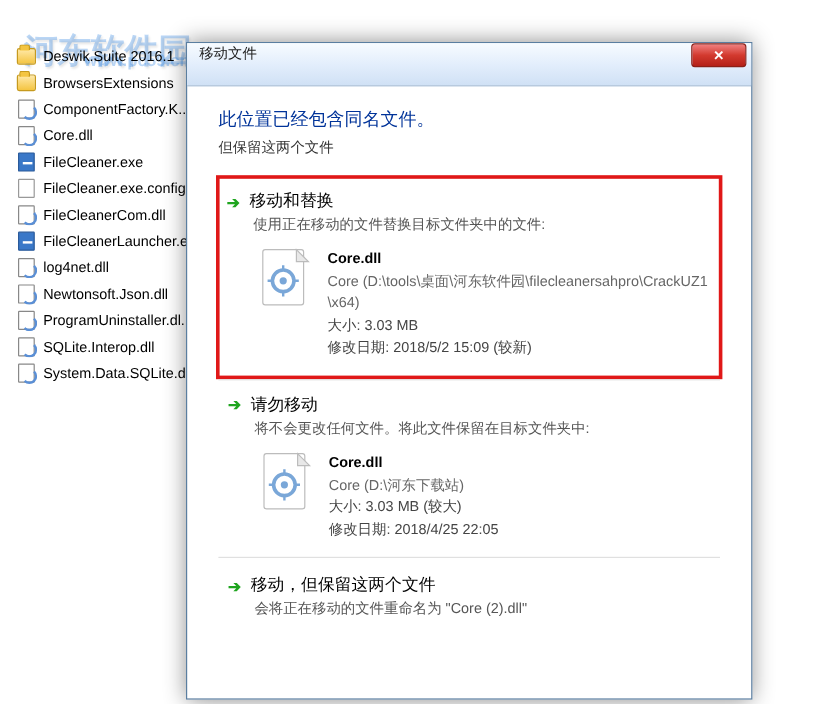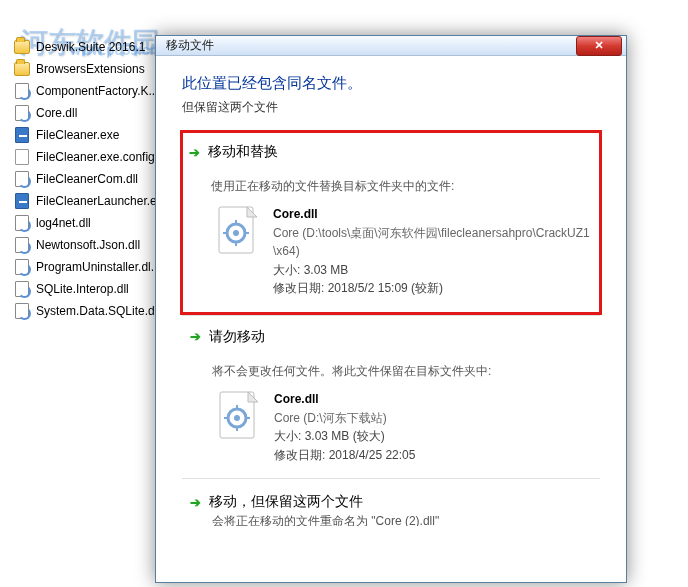--- a/index.html
+++ b/index.html
@@ -11,35 +11,35 @@
 .file-list { position: absolute; top: 36px; left: 8px; width: 220px; }
 .file-row { display: flex; align-items: center; height: 22px; padding-left: 6px; gap: 6px; color: #000; cursor: default; }
 .file-row .icon { width: 16px; height: 16px; display:flex; align-items:center; justify-content:center; }
 .file-row .label { font-size: 12px; white-space: nowrap; overflow: hidden; text-overflow: ellipsis; max-width: 180px; }
 
 .watermark { position:absolute; top:24px; left:20px; font-size:28px; font-weight:bold; color:rgba(60,140,230,0.35); text-shadow:1px 1px 2px rgba(0,0,0,0.1); pointer-events:none;}
 .watermark2 { position:absolute; top:42px; left:70px; font-size:14px; font-weight:bold; color:rgba(60,140,230,0.35); pointer-events:none;}
 
 
 .dialog { position: absolute; top: 35px; left: 155px; width: 472px; height: 548px; border: 1px solid #5a7ea0; background: #fff; box-shadow: 0 0 18px rgba(0,0,0,0.45); }
-.titlebar { height: 20px; background: linear-gradient(to bottom, #f7fbff, #e3eefc, #d0e1f5); display: flex; align-items: center; padding-left: 10px; border-bottom: 1px solid #a8bfd6; }
+.titlebar { height: 36px; background: linear-gradient(to bottom, #f7fbff, #e3eefc, #d0e1f5); display: flex; align-items: flex-start; padding-left: 10px; border-bottom: 1px solid #a8bfd6; }
 .titlebar .ttext { font-size: 12px; color: #1a1a1a; }
 .titlebar .closebtn { margin-left: auto; width: 46px; height: 20px; margin-right: 4px; background: linear-gradient(to bottom, #f08080, #d33a2f, #b42018); border: 1px solid #8a1f17; border-radius: 3px; display:flex; align-items:center; justify-content:center; cursor:pointer;}
 .titlebar .closebtn-x { color:#fff; font-weight:bold; font-size:11px; }
 
 .dialog-body { padding: 18px 26px 0 26px; height: calc(100% - 28px - 48px); overflow:hidden; }
 .headline { font-size: 15px; color: #003399; margin-bottom: 6px; }
 .subhead { font-size: 12px; color: #333; margin-bottom: 14px; }
 
 .option { border-top: 1px solid #e0e0e0; padding: 12px 8px 14px 8px; }
 .option.highlighted { border: 3px solid #e01818; margin: 0 -2px; padding: 10px 6px 14px 6px; }
 .option-title-row { display:flex; align-items:center; gap:8px; }
 .arrow { color: #1fa51f; font-weight:bold; font-size:13px; }
 .opt-title { color: #000000; font-size: 14px; cursor:pointer; }
-.opt-desc { font-size: 12px; color: #555; margin-left: 22px; margin-top: 17px; }
+.opt-desc { font-size: 12px; color: #555; margin-left: 22px; margin-top: 2px; }
 
 .filecard { display:flex; margin-left: 28px; margin-top: 10px; gap: 12px; }
 .bigfileicon { width: 44px; height: 52px; }
 .bigfileicon svg { width:44px; height:52px;}
 .filecard .meta { font-size:12px; color:#444; line-height:1.55;}
 .filecard .meta .fname { font-weight:bold; color:#000; }
 .filecard .meta .path { color:#666; max-width:320px; word-break: break-all; }
 
 .third-opt { border-top: 1px solid #e0e0e0; padding: 14px 8px 10px 8px; }
 .third-opt .opt-desc { margin-left:22px; margin-top:2px; }

